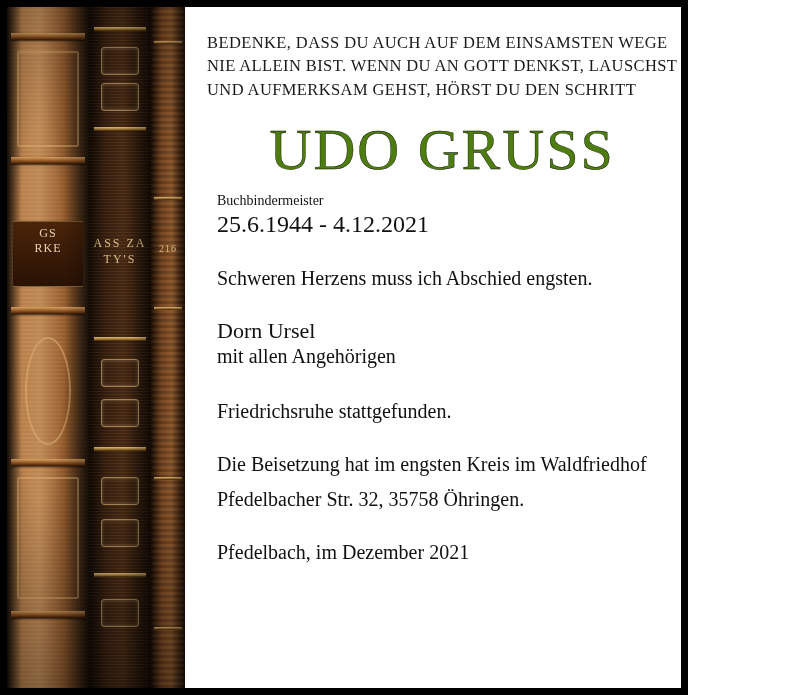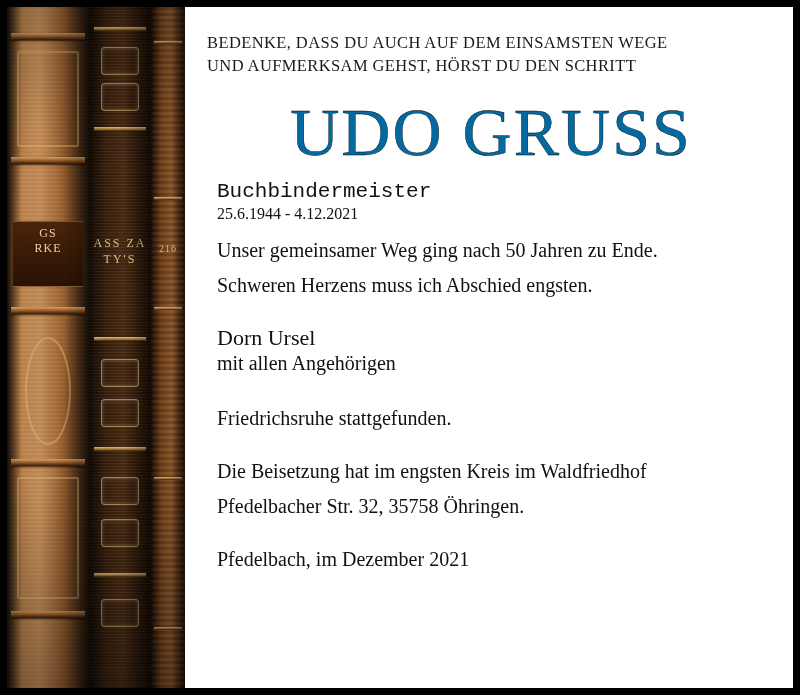--- a/index.html
+++ b/index.html
@@ -8,21 +8,21 @@
     background: #ffffff;
   }
   body {
     width: 800px;
     height: 695px;
     overflow: hidden;
     font-family: "Liberation Serif", serif;
   }
   .obituary {
     position: relative;
-    width: 800px;
+    width: 688px;
     height: 695px;
     background: #ffffff;
     box-sizing: border-box;
     border: 7px solid #000000;
     display: flex;
     overflow: hidden;
   }
   
   .book-image {
     position: relative;
@@ -184,37 +184,36 @@
     line-height: 1.42;
     letter-spacing: .4px;
     font-variant: small-caps;
     text-transform: uppercase;
     color: #1a1a1a;
     margin: 0 0 20px 0;
   }
   .verse div { white-space: nowrap; }
   .name {
     font-family: "Liberation Serif", serif;
-    font-size: 68px;
+    font-size: 58px;
     line-height: 1;
     letter-spacing: 2px;
     text-align: center;
-    color: #0369a1;
+    color: #4d7c0f;
     margin: 6px 0 14px 0;
     font-weight: 400;
     -webkit-text-stroke: 0.4px #000;
   }
   .profession {
-    font-size: 21px;
+    font-size: 14px;
     margin: 0 0 2px 10px;
-    font-family: Liberation Mono, monospace;
   }
   .dates {
-    font-size: 16px;
-    margin: 0 0 14px 10px;
+    font-size: 24px;
+    margin: 0 0 27px 10px;
   }
   .para {
     font-size: 20px;
     line-height: 1.35;
     margin: 0 0 8px 10px;
   }
   .para.block { margin-bottom: 26px; }
   .signature {
     font-size: 22px;
     margin: 0 0 1px 10px;
@@ -269,29 +268,29 @@
       <div class="rule" style="top:470px;"></div>
       <div class="rule" style="top:620px;"></div>
       <div class="vignette"></div>
     </div>
   </div>
 
   <div class="content">
 
     <div class="verse">
       <div>BEDENKE, DASS DU AUCH AUF DEM EINSAMSTEN WEGE</div>
+      <div>NIE ALLEIN BIST. WENN DU AN GOTT DENKST, LAUSCHST</div>
       <div>UND AUFMERKSAM GEHST, HÖRST DU DEN SCHRITT</div>
     </div>
 
     <div class="name">UDO GRUSS</div>
 
     <div class="profession">Buchbindermeister</div>
     <div class="dates">25.6.1944  -  4.12.2021</div>
 
-    <div class="para">Unser gemeinsamer Weg ging nach 50 Jahren zu Ende.</div>
     <div class="para block">Schweren Herzens muss ich Abschied engsten.</div>
 
     <div class="signature">Dorn Ursel</div>
     <div class="signature-sub">mit allen Angehörigen</div>
 
     <div class="para block">Friedrichsruhe stattgefunden.</div>
     <div class="para">Die Beisetzung hat im engsten Kreis im Waldfriedhof</div>
 
     <div class="para block">Pfedelbacher Str. 32, 35758 Öhringen.</div>
 

